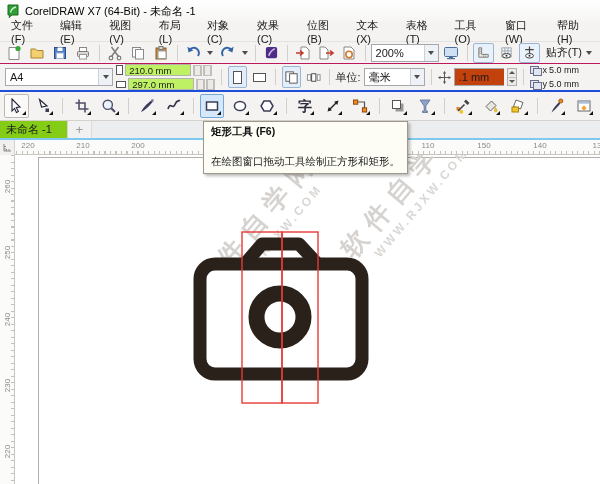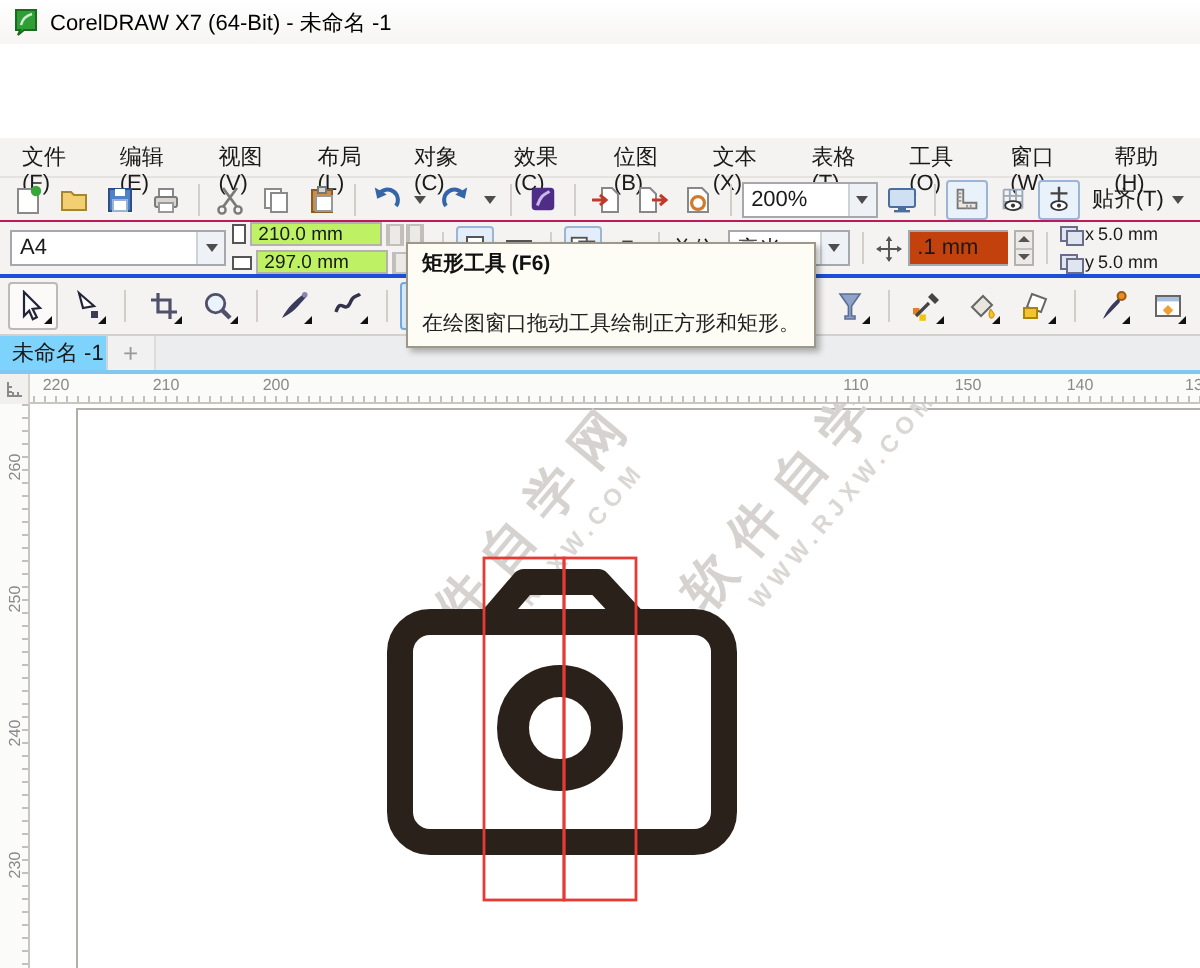--- a/index.html
+++ b/index.html
@@ -8,22 +8,22 @@
     position: relative; width: 600px; height: 484px;
     background: #fff; overflow: hidden;
     font-family: "Liberation Sans", sans-serif;
     font-size: 11px; color: #1a1a1a;
   }
   
   .titlebar { height:22px; display:flex; align-items:center; gap:5px;
     padding:0 6px; background:linear-gradient(#ffffff,#f6f5f3); }
   .titlebar .title { font-size:11px; color:#000; }
   
-  .menubar { height:20px; display:flex; 
-    background:#f4f3f1; border-bottom:1px solid #e5e3e0; padding:0 2px;margin-top:47px; }
+  .menubar { height:20px; display:flex; align-items:center;
+    background:#f4f3f1; border-bottom:1px solid #e5e3e0; padding:0 2px; }
   .menubar .mitem { padding:2px 9px; cursor:default; }
   
   .toolbar { height:22px; display:flex; align-items:center; gap:2px;
     background:#f4f3f1; border-bottom:1px solid #be185d; padding:0 4px; }
   .tbtn { width:22px; height:20px; display:flex; align-items:center; justify-content:center;
     border:1px solid transparent; border-radius:2px; position:relative; }
   .sep { width:1px; height:16px; background:#d2cfca; margin:0 3px; flex:0 0 1px; }
   .caret { width:0; height:0; border-left:3px solid transparent; border-right:3px solid transparent;
     border-top:4px solid #4d4d4d; display:inline-block; }
   .dropbtn { width:10px; height:20px; display:flex; align-items:center; justify-content:center; }
@@ -67,22 +67,22 @@
   .tool { width:26px; height:24px; display:flex; align-items:center; justify-content:center;
     position:relative; border:1px solid transparent; border-radius:2px; }
   .tool::after { content:""; position:absolute; right:2px; bottom:2px;
     border-left:4px solid transparent; border-bottom:4px solid #111; }
   .tool.framed { border-color:#bdbab5; background:#fbfaf9; }
   .tool.active { border-color:#74a8dc; background:#d6e9fb; }
   .glyph-zi { font-size:14px; font-weight:bold; color:#2b2b3a; line-height:1; }
   
   .tabbar { height:19px; display:flex; align-items:stretch;
     background:#ecedee; border-bottom:2px solid #7fc9f0; }
-  .doctab { display:flex; align-items:center; padding:0 1px 0 6px;
-    background:#7dd3fc; border-right:1px solid #d4d4d4; font-size:11px; }
+  .doctab { display:flex; align-items:center; padding:0 15px 0 6px;
+    background:#84cc16; border-right:1px solid #d4d4d4; font-size:11px; }
   .plustab { width:24px; display:flex; align-items:center; justify-content:center;
     color:#9a9a9a; font-size:13px; background:#f1f1f1; border-right:1px solid #dcdcdc; }
   
   .hruler { position:relative; height:15px; background:#fbfbfa; border-bottom:1px solid #c9c6c1;
     background-image: repeating-linear-gradient(90deg, #c4c1bc 0 1px, transparent 1px 5.5px);
     background-size: 100% 3px; background-position: 0 100%; background-repeat: no-repeat; }
   .hruler .num { position:absolute; top:1px; transform:translateX(-50%);
     font-size:8px; color:#8a8a8a; }
   .rcorner { position:absolute; left:0; top:0; width:15px; height:15px;
     background:#f1f0ee; border-right:1px solid #d5d2cd; display:flex; align-items:center; justify-content:center; }

